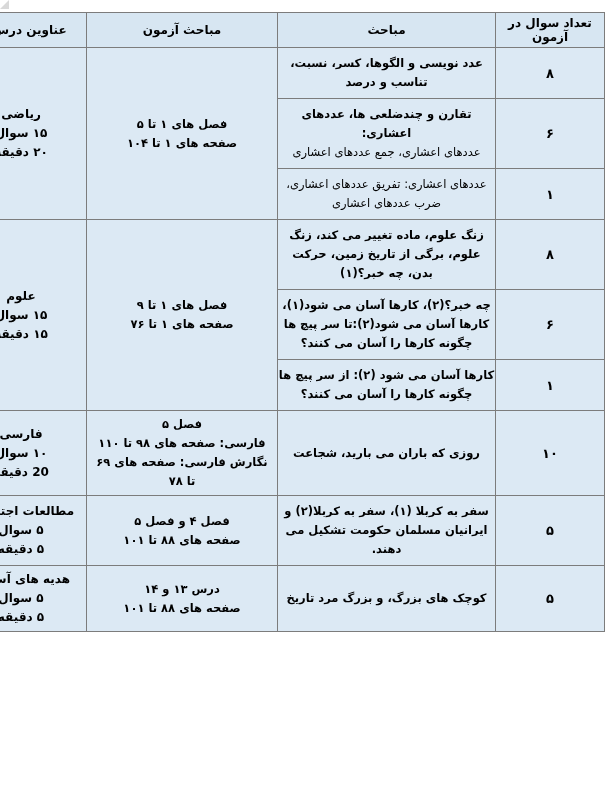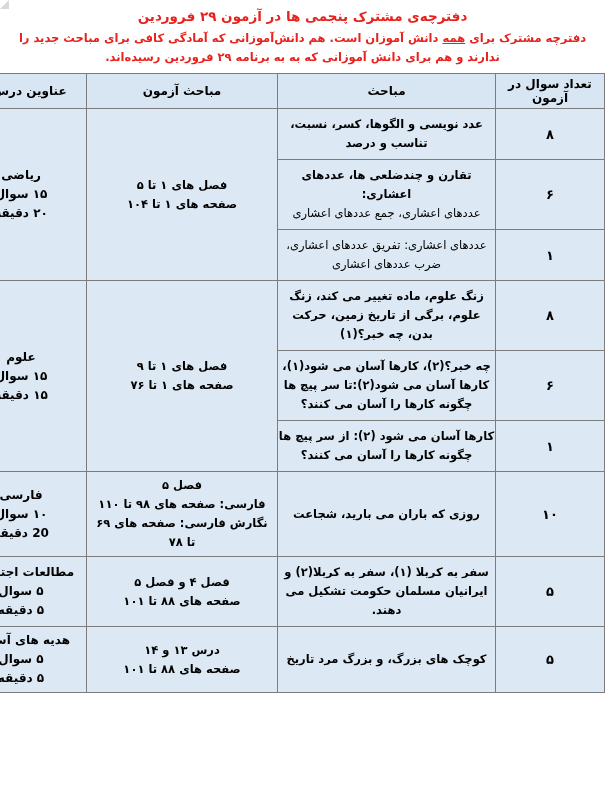--- a/index.html
+++ b/index.html
@@ -104,24 +104,20 @@
     border-bottom: 9px solid #d9d9d9;
   }
 </style>
 </head>
 <body>
 
 <div class="page">
   <div class="corner-fold"></div>
 
   <div class="header">
-    <div class="title">دفترچه‌ی مشترک پنجمی ها در آزمون ۲۹ فروردین</div>
-    <div class="subtitle">
-      <span>دفترچه مشترک برای </span><span class="ul">همه</span><span> دانش آموزان است. هم دانش‌آموزانی که آمادگی کافی برای مباحث جدید را ندارند و  هم برای دانش آموزانی که به به برنامه ۲۹ فروردین رسیده‌اند.</span>
-    </div>
   </div>
 
   <table class="sheet">
     <thead>
       <tr>
         <th class="col-count">تعداد سوال در آزمون</th>
         <th class="col-topics">مباحث</th>
         <th class="col-exam">مباحث آزمون</th>
         <th class="col-subject">عناوین درس ها</th>
       </tr>

